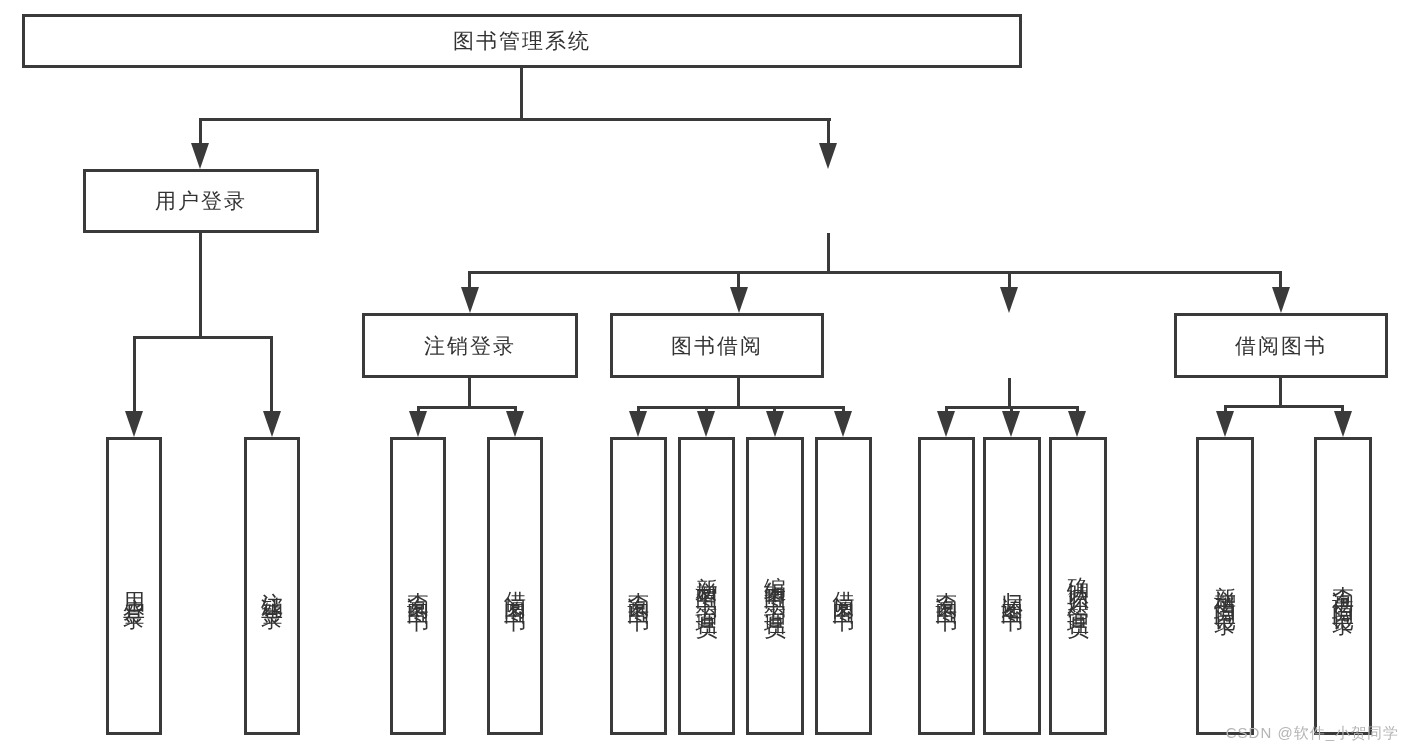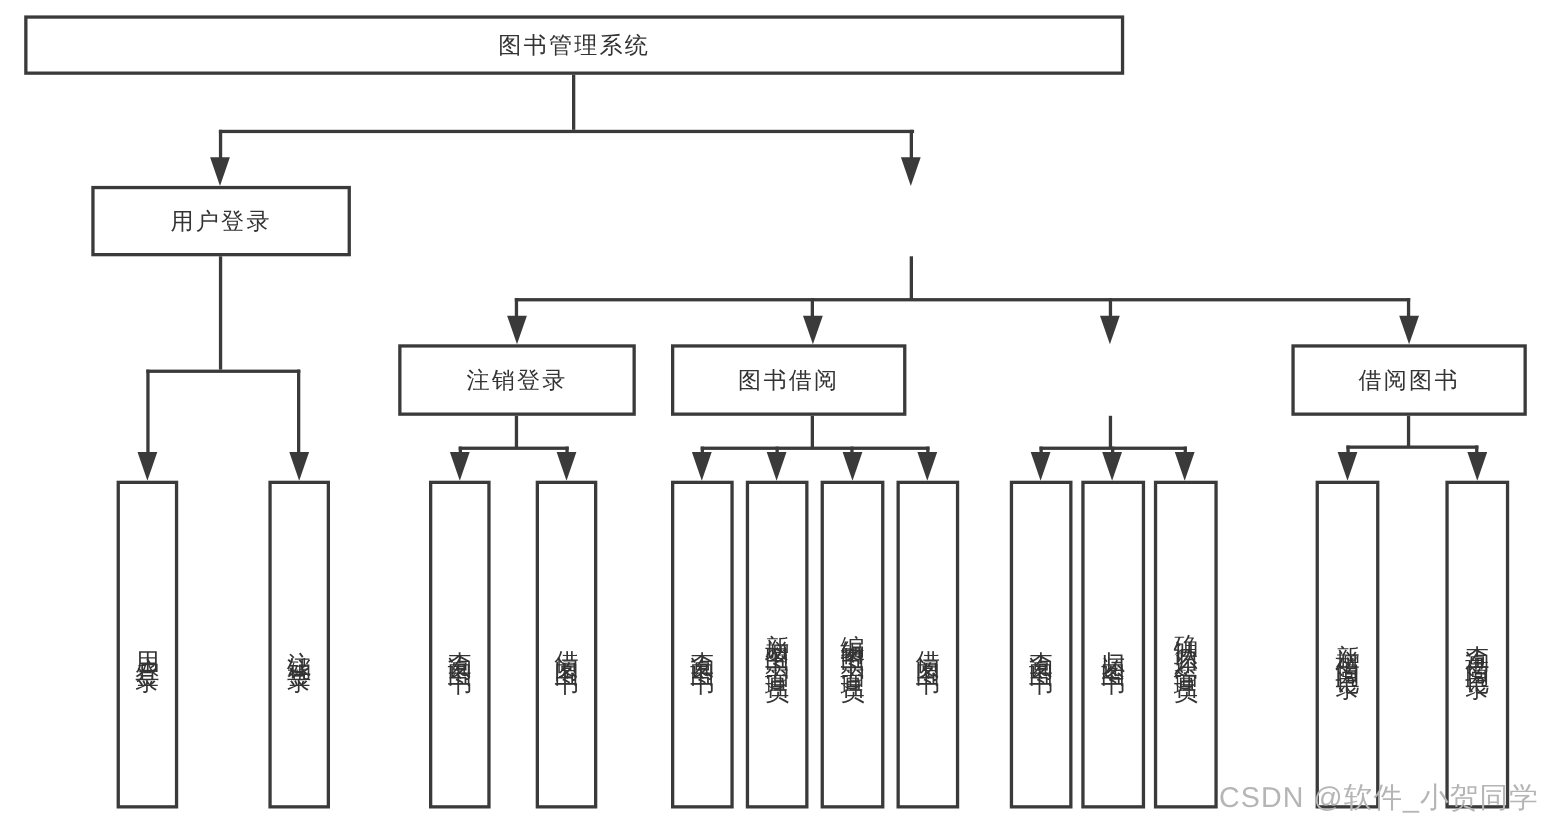--- a/index.html
+++ b/index.html
@@ -30,21 +30,21 @@
   .hline{height:3px;}
   .vline{width:3px;}
   .arrow{
     position:absolute;width:0;height:0;
     border-left:9px solid transparent;
     border-right:9px solid transparent;
     border-top:26px solid var(--line,#3a3a3a);
   }
   .watermark{
     position:absolute;right:6px;bottom:4px;
-    font-size:26px;color:var(--watermark,#b5b5b5);
+    font-size:15px;color:var(--watermark,#b5b5b5);
     letter-spacing:1px;white-space:nowrap;
   }
 </style>
 </head>
 <body>
 
 <div class="canvas">
 
   <div class="box" style="left:22px;top:14px;width:1000px;height:54px;">
     <span class="hlabel">图书管理系统</span>

